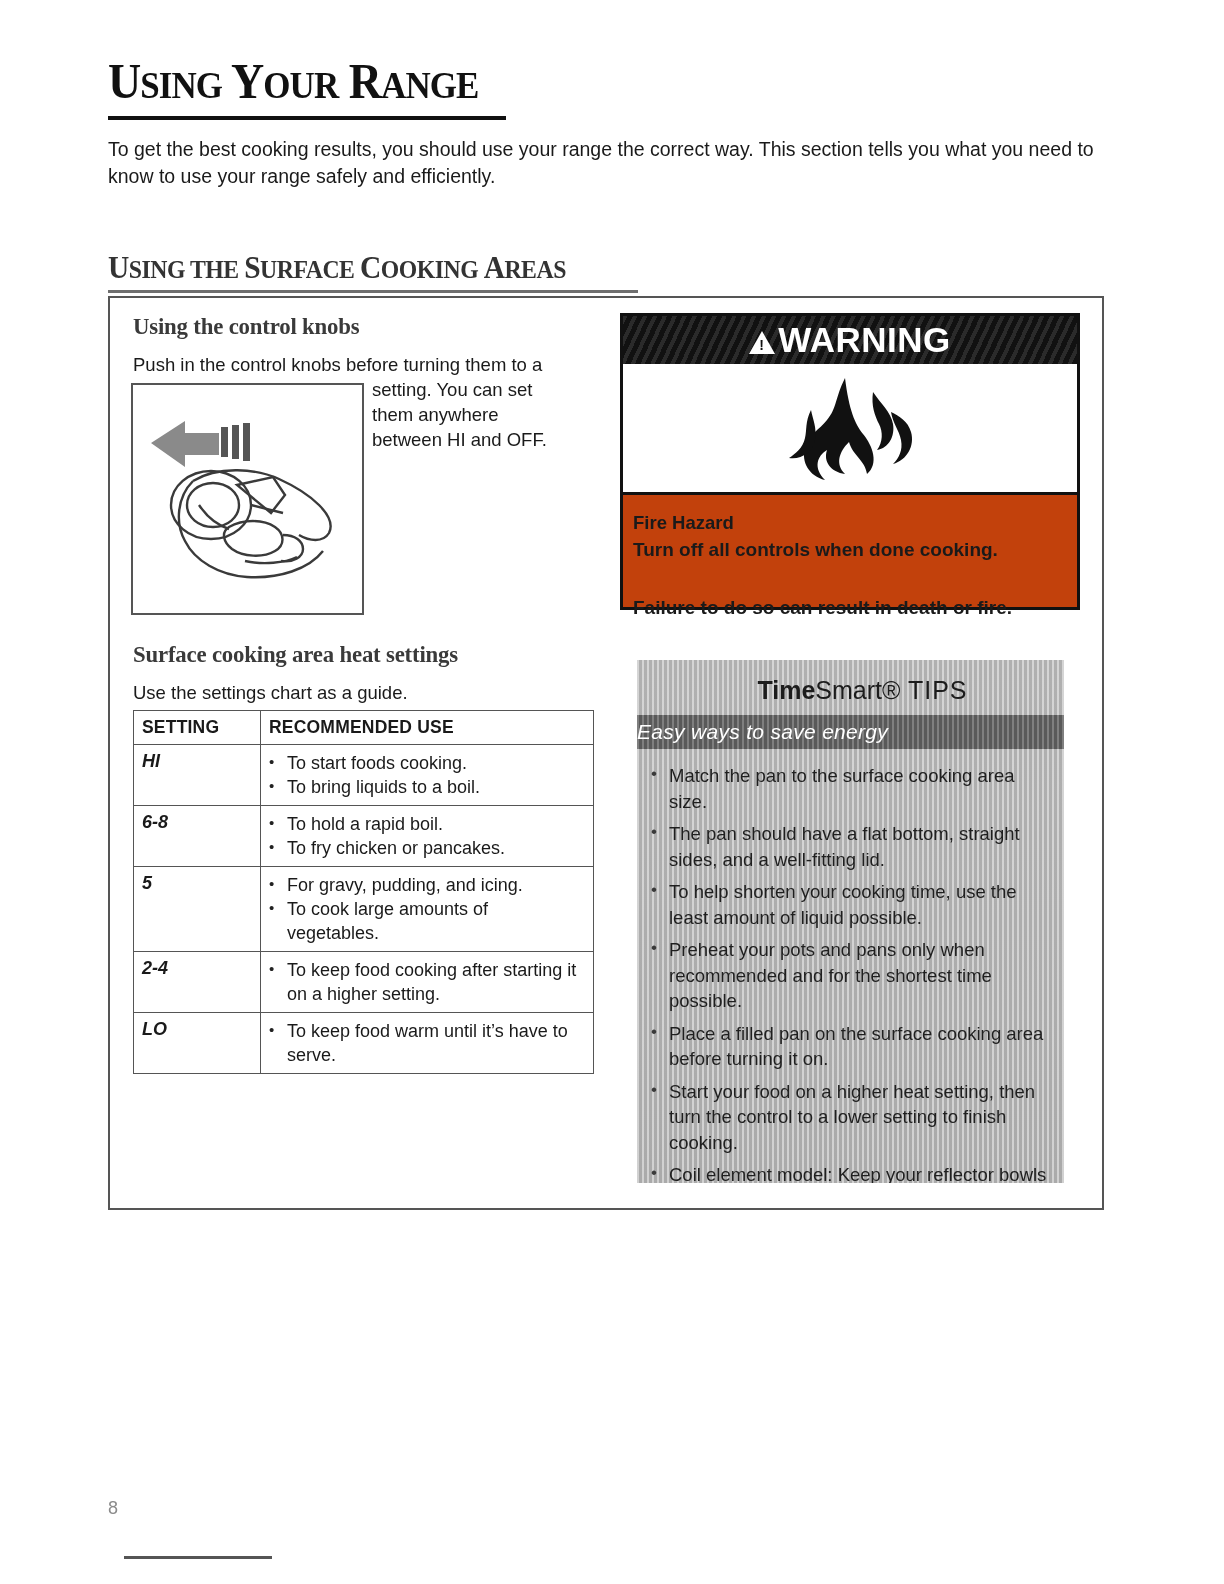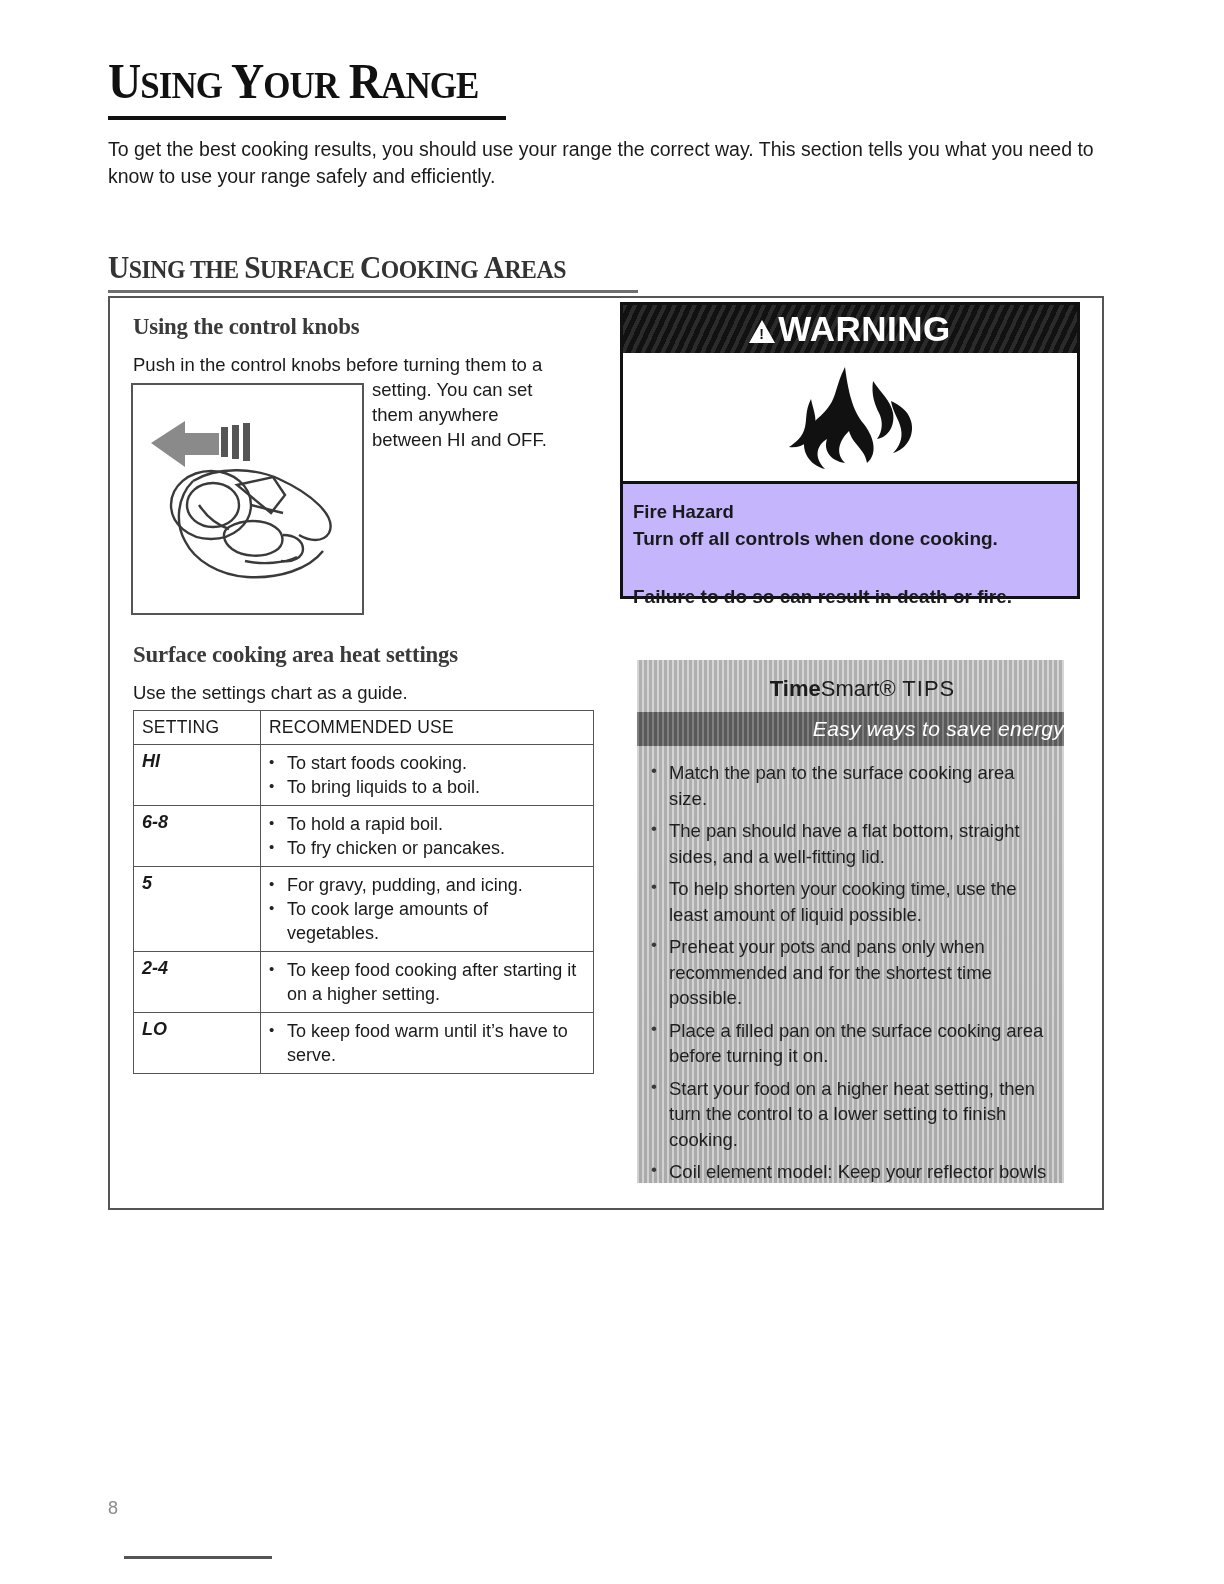--- a/index.html
+++ b/index.html
@@ -140,21 +140,21 @@
     width: 461px;
     border-collapse: collapse;
     font-size: 18px;
   }
   .settings-table th, .settings-table td {
     border: 1.5px solid #555;
     vertical-align: top;
     padding: 6px 8px;
   }
   .settings-table th {
-    font-weight: normal;
+    font-weight: bold;
     text-align: left;
     font-size: 17.5px;
     letter-spacing: 0.2px;
   }
   .settings-table td.setting {
     font-weight: bold;
     width: 110px;
     white-space: nowrap;
     font-style: italic;
   }
@@ -174,26 +174,26 @@
     left: 0;
     top: -1px;
     font-size: 15px;
     color: #222;
   }
 
   
   .warning-box {
     position: absolute;
     left: 620px;
-    top: 302px;
+    top: 313px;
     width: 460px;
     height: 297px;
     border: 3px solid #111;
     box-sizing: border-box;
-    background: #c4b5fd;
+    background: #c2410c;
   }
   .warning-banner {
     height: 48px;
     background: #111;
     color: #fff;
     display: flex;
     align-items: center;
     justify-content: center;
     position: relative;
   }
@@ -254,37 +254,37 @@
     width: 427px;
     height: 523px;
     background:
       repeating-linear-gradient(90deg, rgba(255,255,255,0.40) 0px, rgba(255,255,255,0.40) 2px, rgba(0,0,0,0.05) 2px, rgba(0,0,0,0.05) 5px),
       linear-gradient(180deg, #b9b9b9 0%, #b3b3b3 100%);
     overflow: hidden;
   }
   .tips-title {
     text-align: center;
     padding-top: 16px;
-    font-size: 22px;
+    font-size: 25px;
     color: #1c1c1c;
     white-space: nowrap;
     padding-left: 24px;
   }
   .tips-title .ts-bold { font-weight: bold; }
   .tips-title .ts-light { font-weight: normal; }
   .tips-title .ts-tips { letter-spacing: 1px; }
   .tips-subbar {
     margin-top: 10px;
     height: 34px;
     background:
       repeating-linear-gradient(90deg, rgba(255,255,255,0.18) 0px, rgba(255,255,255,0.18) 2px, rgba(0,0,0,0.10) 2px, rgba(0,0,0,0.10) 5px),
       #636363;
     display: flex;
     align-items: center;
-    justify-content: flex-end;
+    justify-content: flex-start;
   }
   .tips-subbar span {
     color: #ffffff;
     font-style: italic;
     font-size: 21px;
     letter-spacing: 0.3px;
   }
   .tips-list {
     margin: 14px 12px 0 12px;
     padding: 0;

